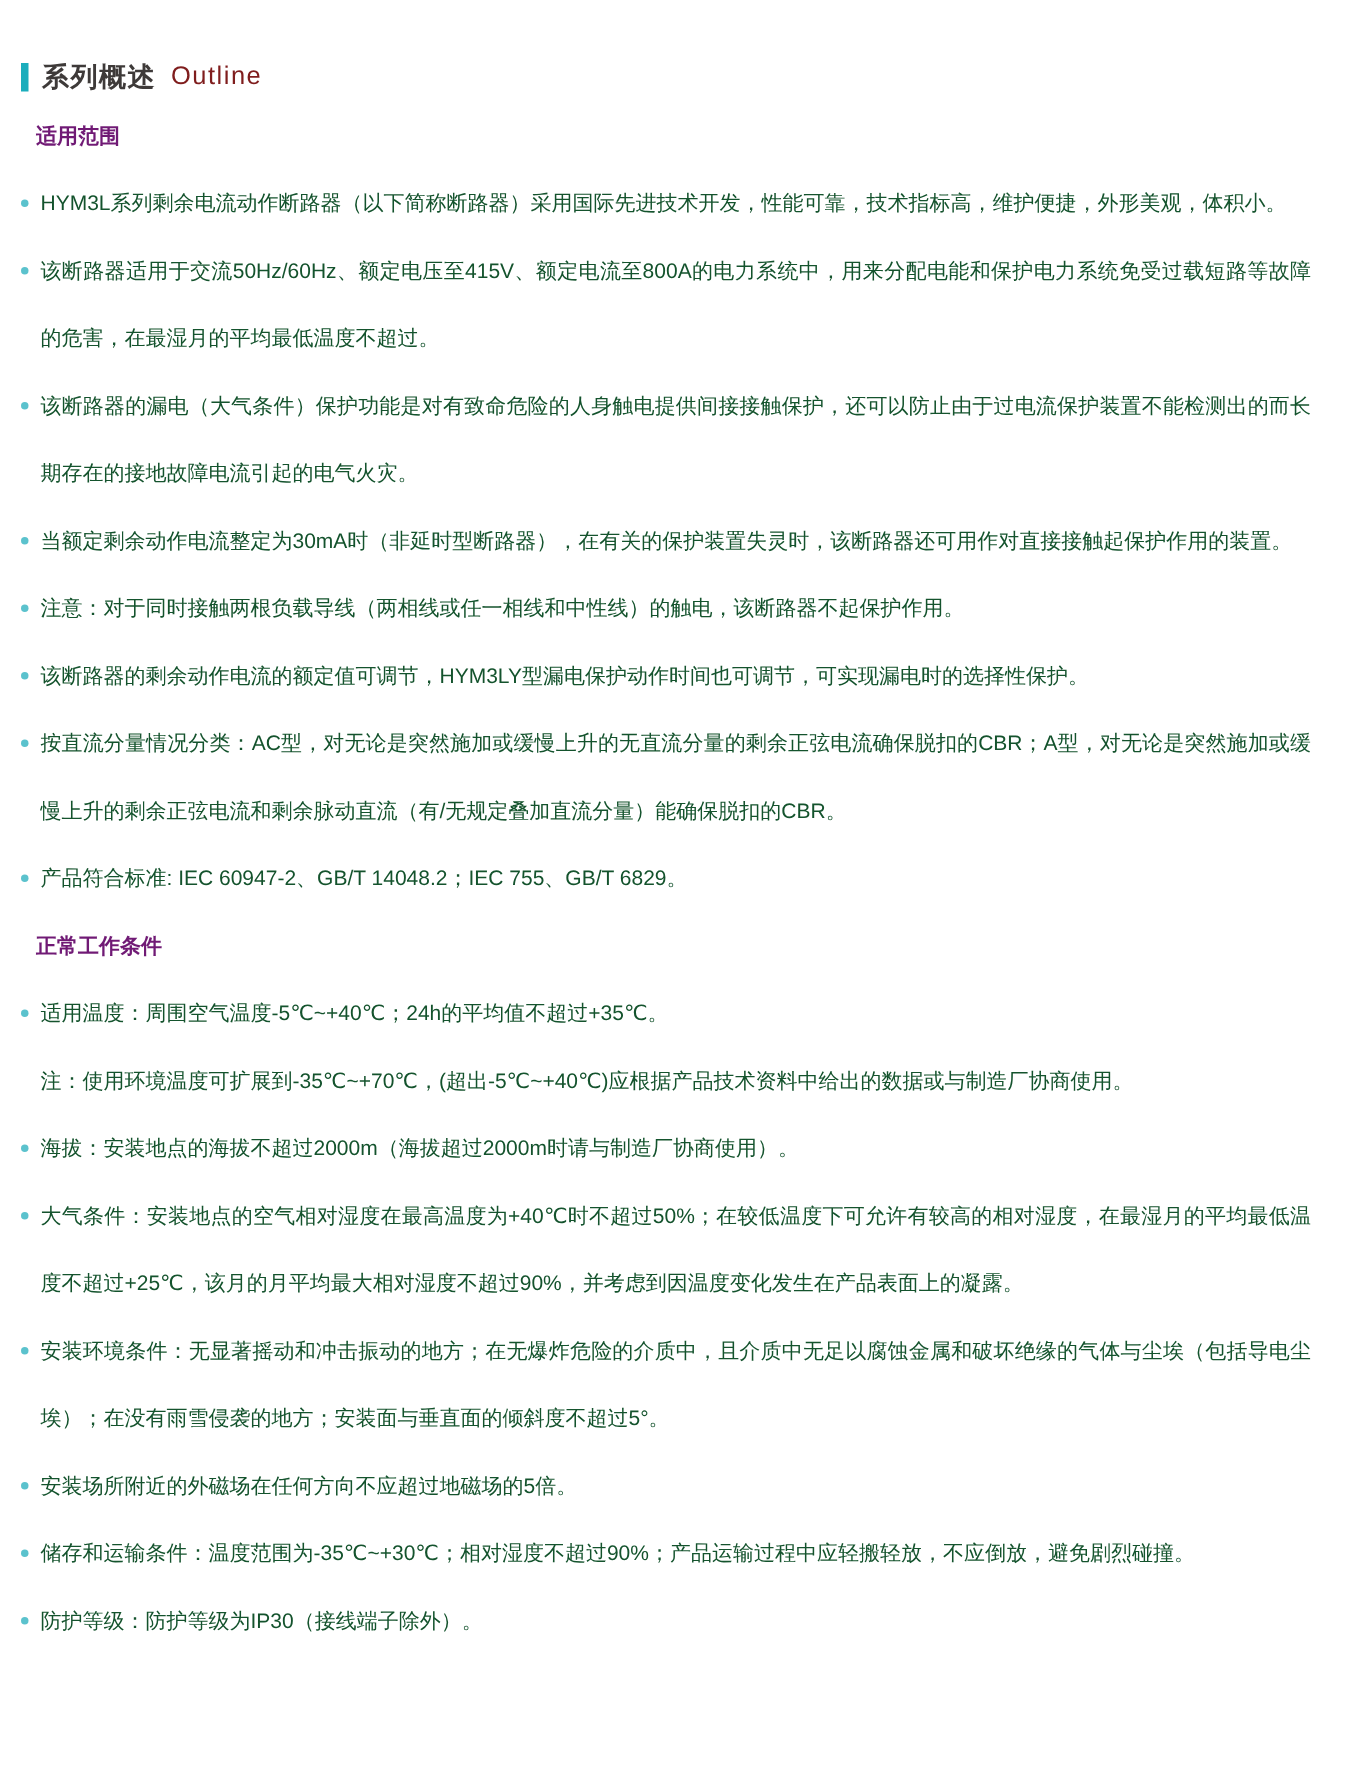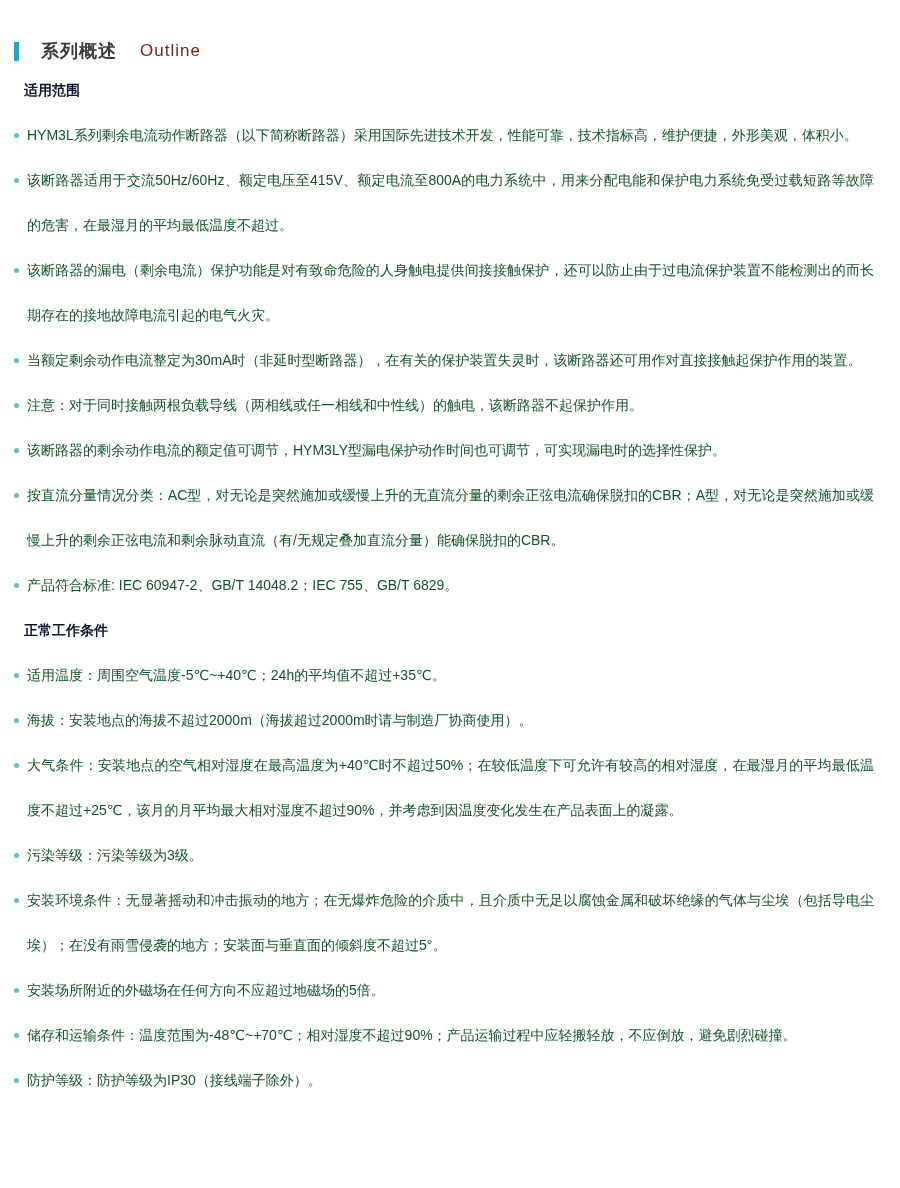--- a/index.html
+++ b/index.html
@@ -3,27 +3,27 @@
 <meta charset="utf-8">
 <style>
   html,body{margin:0;padding:0;}
   body{
     width:900px;height:1188px;background:#ffffff;
     font-family:"Liberation Sans","DejaVu Sans",sans-serif;
     color:#595757;overflow:hidden;
   }
   .page{box-sizing:border-box;width:900px;height:1188px;padding:40px 26px 0 14px;}
   
-  .hdr{display:flex;align-items:center;height:22px;gap:13px;}
+  .hdr{display:flex;align-items:center;height:22px;}
   .accent-bar{width:5px;height:19px;background:#1badbc;margin-right:9px;flex:0 0 auto;}
   .title-cn{font-size:18px;font-weight:600;color:#3e3a39;letter-spacing:1px;margin:0;}
   .title-en{font-size:17px;color:#7f1d1d;margin-left:10px;letter-spacing:1px;font-weight:500;}
   
   .section-heading{
-    font-size:14px;font-weight:bold;color:#0f172a;
+    font-size:14px;font-weight:bold;color:#701a75;
     margin:0;padding-left:10px;line-height:45px;
   }
   .content{margin-top:6px;}
   ul.bullet-list{list-style:none;margin:0;padding:0;font-size:14px;line-height:45px;color:#14532d;}
   ul.bullet-list li{position:relative;padding-left:13px;text-align:justify;}
   ul.bullet-list li::before{
     content:"";position:absolute;left:0;top:20px;width:5px;height:5px;
     border-radius:50%;background:#5bc2cd;
   }
   ul.bullet-list li.note::before{display:none;}
@@ -35,32 +35,32 @@
   <div class="hdr">
     <span class="accent-bar"></span>
     <h1 class="title-cn">系列概述</h1>
     <span class="title-en">Outline</span>
   </div>
   <div class="content" id="content">
       <h2 class="section-heading">适用范围</h2>
       <ul class="bullet-list">
         <li>HYM3L系列剩余电流动作断路器（以下简称断路器）采用国际先进技术开发，性能可靠，技术指标高，维护便捷，外形美观，体积小。</li>
         <li>该断路器适用于交流50Hz/60Hz、额定电压至415V、额定电流至800A的电力系统中，用来分配电能和保护电力系统免受过载短路等故障的危害，在最湿月的平均最低温度不超过。</li>
-        <li>该断路器的漏电（剩余电流）保护功能是对有致命危险的人身触电提供间接接触保护，还可以防止由于过电流保护装置不能检测出的而长期存在的接地故障电流引起的电气火灾。</li>
+        <li>该断路器的漏电（大气条件）保护功能是对有致命危险的人身触电提供间接接触保护，还可以防止由于过电流保护装置不能检测出的而长期存在的接地故障电流引起的电气火灾。</li>
         <li>当额定剩余动作电流整定为30mA时（非延时型断路器），在有关的保护装置失灵时，该断路器还可用作对直接接触起保护作用的装置。</li>
         <li>注意：对于同时接触两根负载导线（两相线或任一相线和中性线）的触电，该断路器不起保护作用。</li>
         <li>该断路器的剩余动作电流的额定值可调节，HYM3LY型漏电保护动作时间也可调节，可实现漏电时的选择性保护。</li>
         <li>按直流分量情况分类：AC型，对无论是突然施加或缓慢上升的无直流分量的剩余正弦电流确保脱扣的CBR；A型，对无论是突然施加或缓慢上升的剩余正弦电流和剩余脉动直流（有/无规定叠加直流分量）能确保脱扣的CBR。</li>
         <li>产品符合标准: IEC 60947-2、GB/T 14048.2；IEC 755、GB/T 6829。</li>
       </ul>
       <h2 class="section-heading">正常工作条件</h2>
       <ul class="bullet-list">
         <li>适用温度：周围空气温度-5℃~+40℃；24h的平均值不超过+35℃。</li>
+        <li class="note">注：使用环境温度可扩展到-35℃~+70℃，(超出-5℃~+40℃)应根据产品技术资料中给出的数据或与制造厂协商使用。</li>
         <li>海拔：安装地点的海拔不超过2000m（海拔超过2000m时请与制造厂协商使用）。</li>
         <li>大气条件：安装地点的空气相对湿度在最高温度为+40℃时不超过50%；在较低温度下可允许有较高的相对湿度，在最湿月的平均最低温度不超过+25℃，该月的月平均最大相对湿度不超过90%，并考虑到因温度变化发生在产品表面上的凝露。</li>
-        <li>污染等级：污染等级为3级。</li>
         <li>安装环境条件：无显著摇动和冲击振动的地方；在无爆炸危险的介质中，且介质中无足以腐蚀金属和破坏绝缘的气体与尘埃（包括导电尘埃）；在没有雨雪侵袭的地方；安装面与垂直面的倾斜度不超过5°。</li>
         <li>安装场所附近的外磁场在任何方向不应超过地磁场的5倍。</li>
-        <li>储存和运输条件：温度范围为-48℃~+70℃；相对湿度不超过90%；产品运输过程中应轻搬轻放，不应倒放，避免剧烈碰撞。</li>
+        <li>储存和运输条件：温度范围为-35℃~+30℃；相对湿度不超过90%；产品运输过程中应轻搬轻放，不应倒放，避免剧烈碰撞。</li>
         <li>防护等级：防护等级为IP30（接线端子除外）。</li>
       </ul>
     </div>
 </div>
 
 </body></html>

